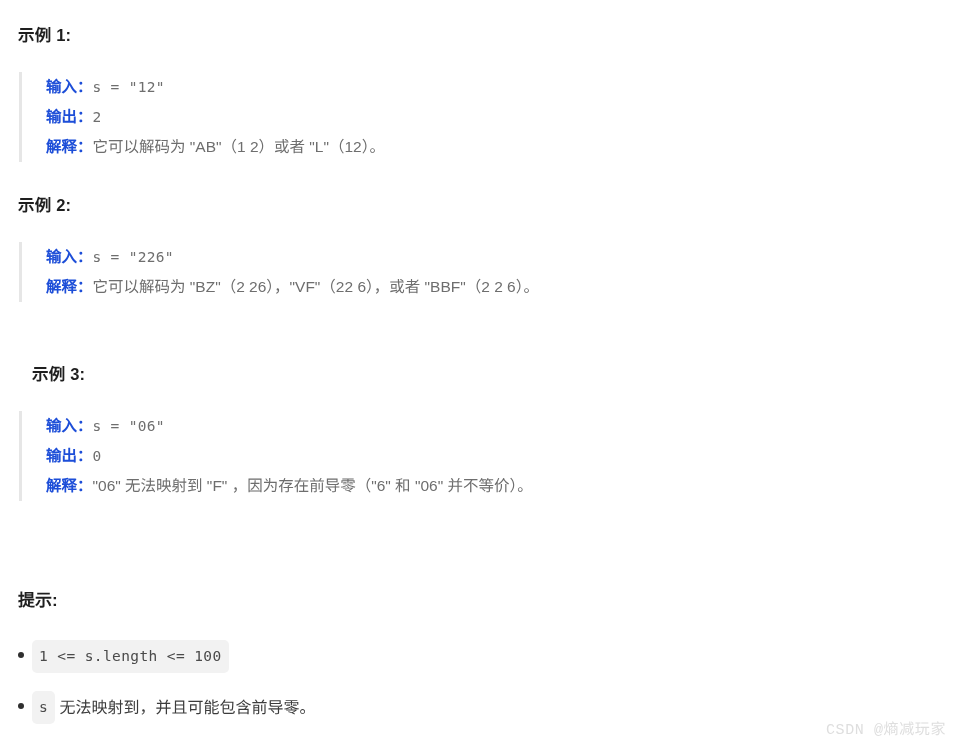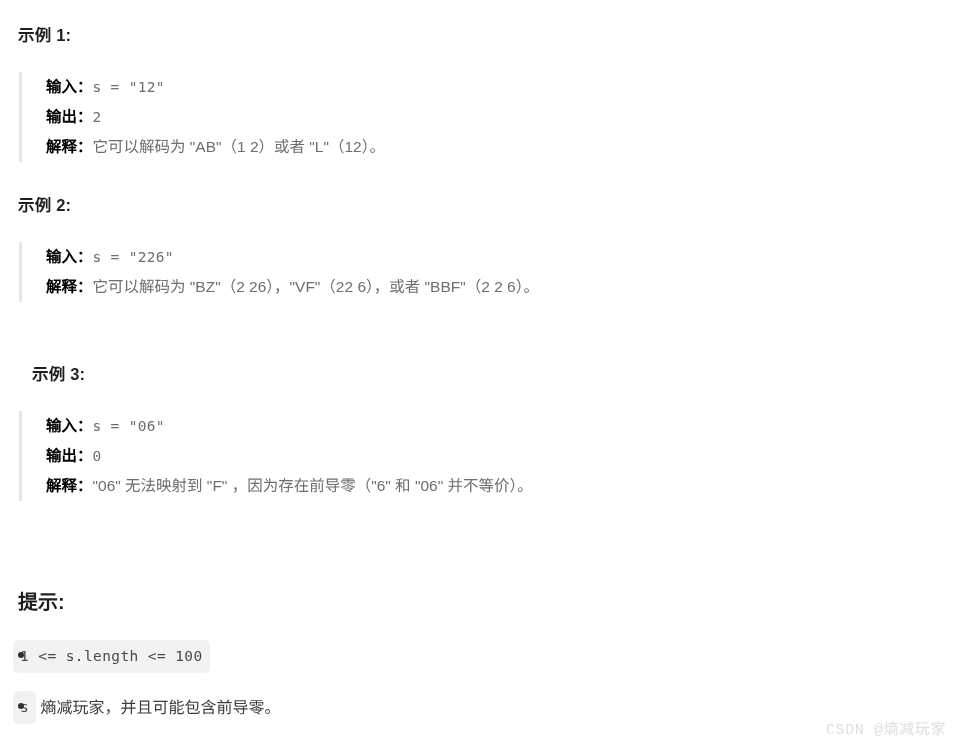--- a/index.html
+++ b/index.html
@@ -45,51 +45,51 @@
     margin: 0;
   }
   .example-line {
     font-size: 15.5px;
     line-height: 30px;
     white-space: nowrap;
     color: #6b6b6b;
   }
   .line-label {
     font-weight: bold;
-    color: #000000;
+    color: #1d4ed8;
     font-family: "Liberation Sans", "DejaVu Sans", sans-serif;
   }
   .mono {
     font-family: "DejaVu Sans Mono", "Liberation Mono", monospace;
     font-size: 14.5px;
     color: #6e6e6e;
     letter-spacing: 0.3px;
   }
   .cjk-note {
     font-family: "Liberation Sans", "DejaVu Sans", sans-serif;
     font-size: 15.5px;
     color: #6e6e6e;
   }
 
   
   .hints-heading {
-    font-size: 20px;
+    font-size: 17px;
     font-weight: bold;
     color: #1f1f1f;
     line-height: 1;
     margin: 0;
   }
   .hints-list {
     list-style: none;
     margin: 0;
     padding: 0;
   }
   .hint-item {
     position: relative;
-    padding-left: 13px;
+    padding-left: 32px;
     font-size: 16px;
     line-height: 28px;
     color: #3c3c3c;
     margin-bottom: 18px;
   }
   .hint-item::before {
     content: "";
     position: absolute;
     left: 18px;
     top: 12px;
@@ -182,19 +182,19 @@
     </div>
   </div>
 
   <div class="hints-heading" id="hints-heading">提示:</div>
 
   <ul class="hints-list" id="hints-list">
     <li class="hint-item">
       <span class="code-chip">1 &lt;= s.length &lt;= 100</span><span class="hint-text"></span>
     </li>
     <li class="hint-item">
-      <span class="code-chip">s</span><span class="hint-text"> 熵减玩家，并且可能包含前导零。</span>
+      <span class="code-chip">s</span><span class="hint-text"> 无法映射到，并且可能包含前导零。</span>
     </li>
   </ul>
 
   <div class="watermark">CSDN @熵减玩家</div>
 
 </div>
 
 </body></html>

